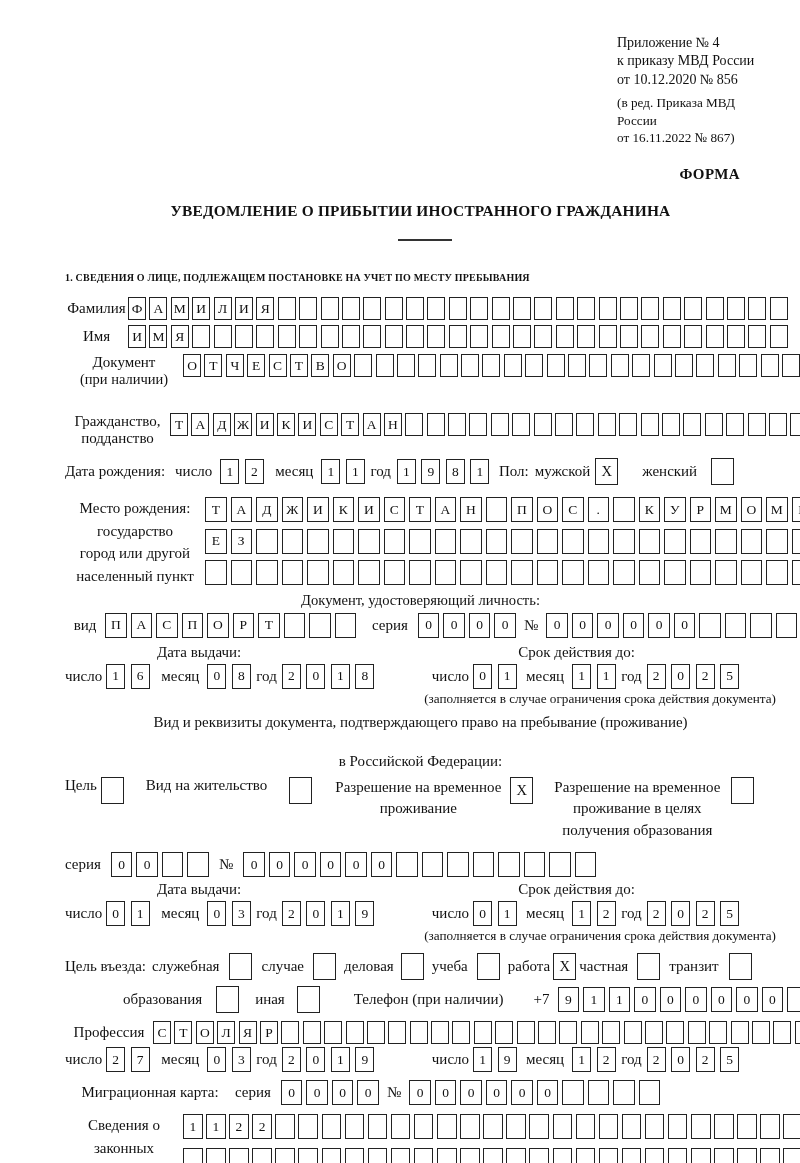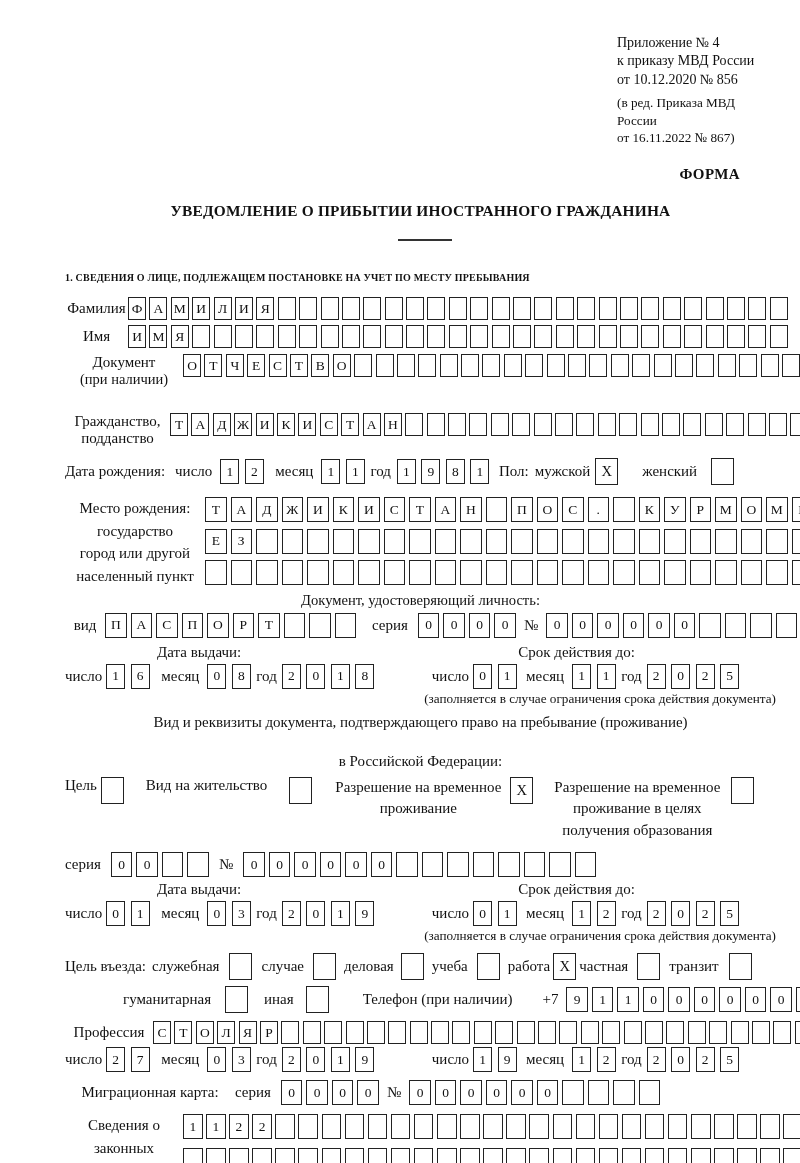--- a/index.html
+++ b/index.html
@@ -501,21 +501,21 @@
     <span class="cbx" style="margin-left:9px;"></span>
     <span class="lbl" style="margin-left:8px;">работа</span>
     <span class="cbx" style="margin-left:3px;">X</span>
     <span class="lbl" style="margin-left:3px;">частная</span>
     <span class="cbx" style="margin-left:9px;"></span>
     <span class="lbl" style="margin-left:9px;">транзит</span>
     <span class="cbx" style="margin-left:10px;"></span>
   </div>
 
   <div class="row" style="margin-top:6px;">
-    <span class="lbl" style="margin-left:58px;">гуманитарная</span>
+    <span class="lbl" style="margin-left:58px;">образования</span>
     <span class="cbx" style="margin-left:14px;"></span>
     <span class="lbl" style="margin-left:16px;">иная</span>
     <span class="cbx" style="margin-left:12px;"></span>
     <span class="lbl" style="margin-left:34px;">Телефон (при наличии)</span>
     <span class="lbl" style="margin-left:30px;">+7</span>
     <span class="cells wide" style="margin-left:8px;">
         <span class="cell">9</span>
         <span class="cell">1</span>
         <span class="cell">1</span>
         <span class="cell">0</span>

